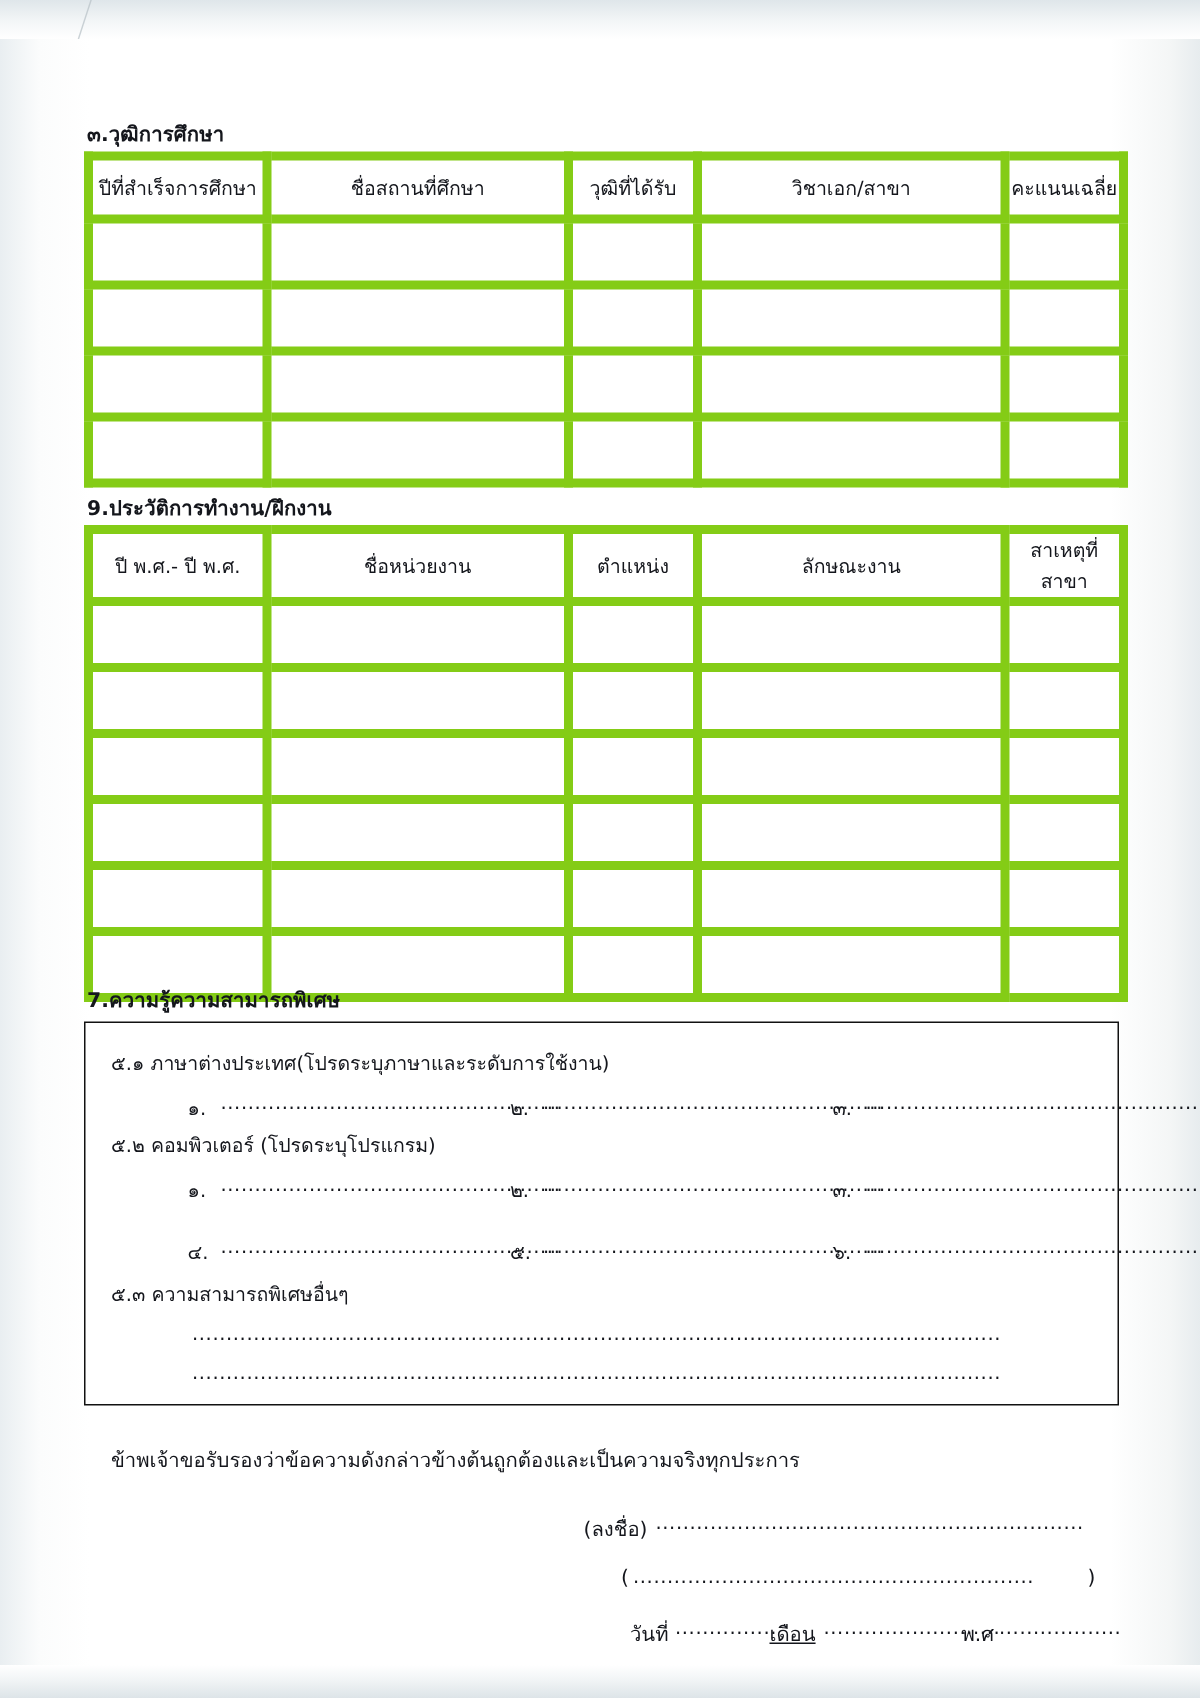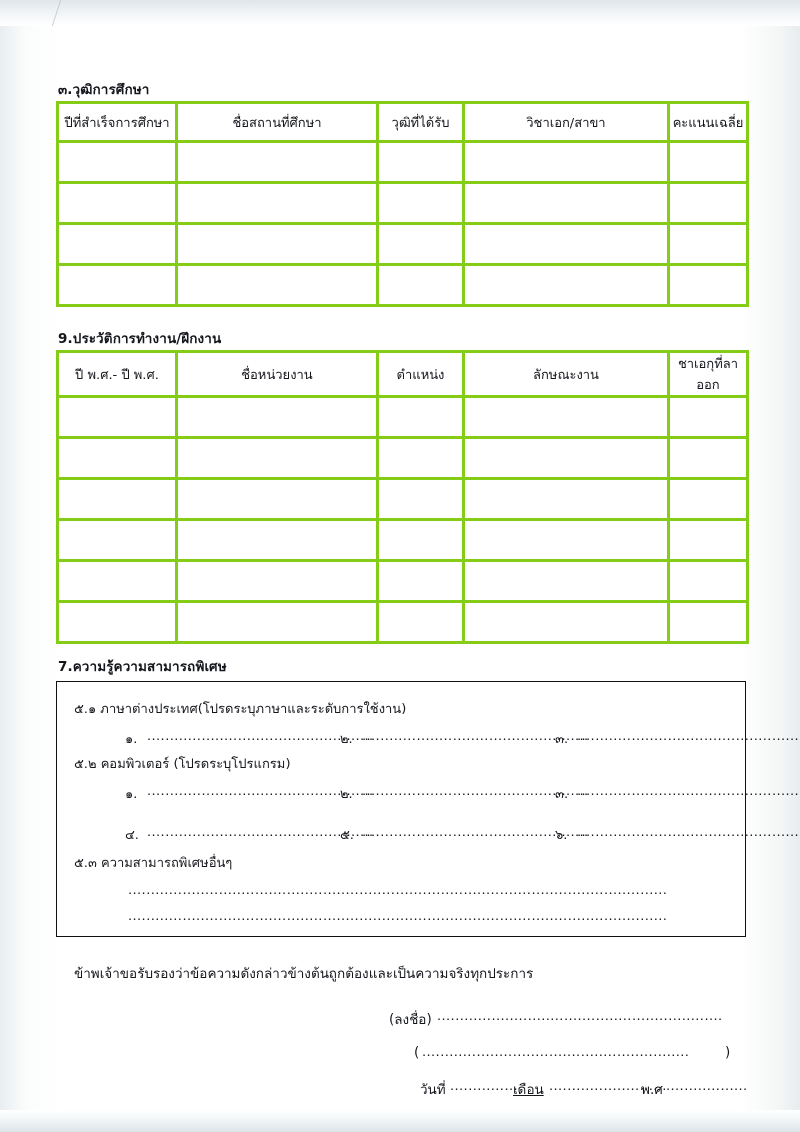--- a/index.html
+++ b/index.html
@@ -55,21 +55,21 @@
     letter-spacing: .1px;
     white-space: nowrap;
   }
 
   table.grid {
     position: absolute;
     border-collapse: collapse;
     table-layout: fixed;
   }
   table.grid th, table.grid td {
-    border: 3px solid #84cc16;
+    border: 6px solid #84cc16;
     padding: 0;
   }
   table.grid th {
     font-weight: normal;
     font-size: 13px;
     text-align: center;
     height: 36px;
     vertical-align: middle;
   }
   table.grid td {
@@ -174,21 +174,21 @@
       <col style="width:86px">
       <col style="width:205px">
       <col style="width:79px">
     </colgroup>
     <thead>
       <tr>
         <th>ปี พ.ศ.- ปี พ.ศ.</th>
         <th>ชื่อหน่วยงาน</th>
         <th>ตำแหน่ง</th>
         <th>ลักษณะงาน</th>
-        <th>ชาเอกุที่ลาออก</th>
+        <th>สาเหตุที่สาขา</th>
       </tr>
     </thead>
     <tbody>
       <tr>
         <td></td>
         <td></td>
         <td></td>
         <td></td>
         <td></td>
       </tr>

